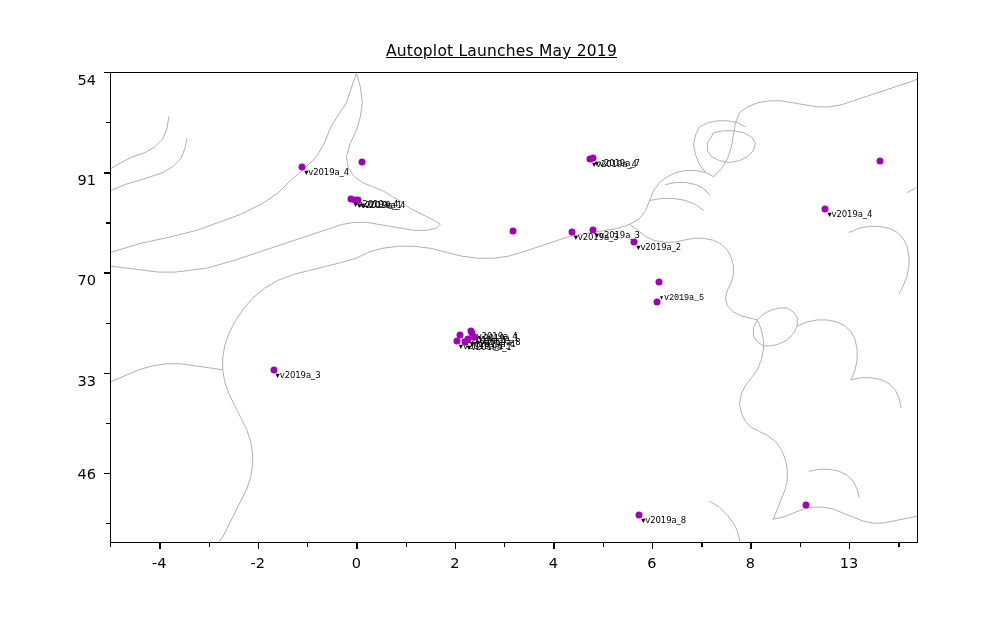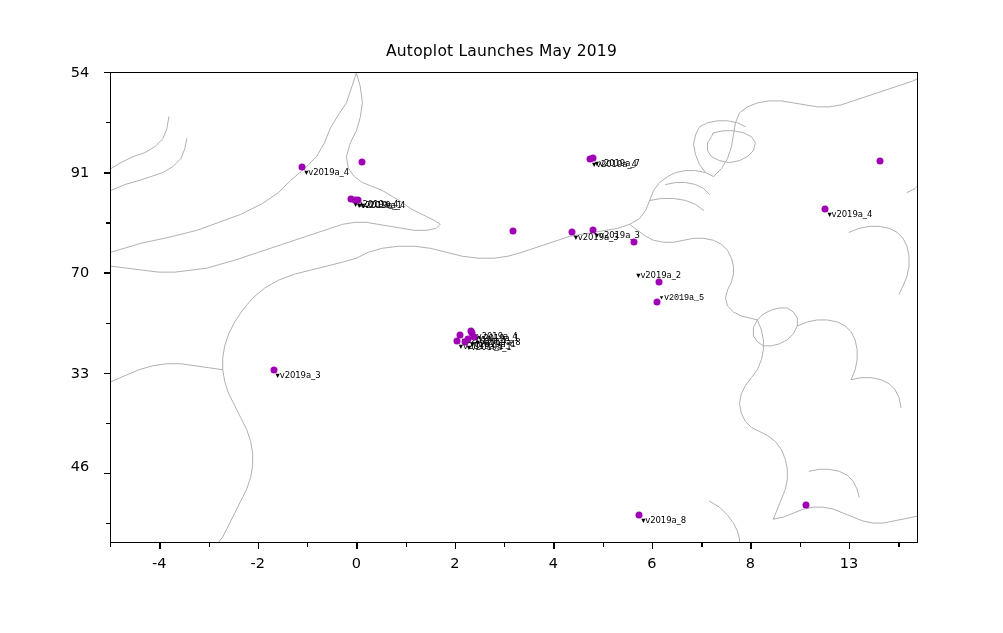--- a/index.html
+++ b/index.html
@@ -1,41 +1,41 @@
 <!DOCTYPE html>
 <html><head>
 <meta charset="utf-8">
 <style>
   html,body{margin:0;padding:0;background:#ffffff;}
   body{width:1003px;height:633px;font-family:"DejaVu Sans",sans-serif;overflow:hidden;}
   #fig{position:relative;width:1003px;height:633px;background:#ffffff;}
 
   #title{position:absolute;left:0;top:42px;width:1003px;text-align:center;
-         font-size:15.5px;color:#000;letter-spacing:.2px;}
+         font-size:15.5px;color:#000;letter-spacing:.2px;text-decoration:underline;}
 
   
   #axes{position:absolute;left:110px;top:72px;width:808px;height:471px;
         border:1.3px solid #000;box-sizing:border-box;background:#fff;overflow:hidden;}
 
   #mapsvg{position:absolute;left:0;top:0;width:100%;height:100%;display:block;}
 
   .pt{position:absolute;width:7px;height:7px;border-radius:50%;
       background:#9f00b4;transform:translate(-50%,-50%);}
   .lbl{position:absolute;font-size:8.5px;color:#000;white-space:nowrap;
        font-family:"DejaVu Sans",sans-serif;transform:translateY(-50%);
        letter-spacing:-0.1px;}
 
   
   .tk{position:absolute;background:#000;}
   .tkx{width:1.3px;height:6px;}
   .tkx.minor{height:4px;}
   .tky{height:1.3px;width:6px;}
   .tky.minor{width:4px;}
   .tlx{position:absolute;font-size:14.5px;color:#000;transform:translateX(-50%);}
-  .tly{position:absolute;font-size:14.5px;color:#000;transform:translateY(-50%);text-align:center;}
+  .tly{position:absolute;font-size:14.5px;color:#000;transform:translateY(-50%);text-align:right;margin-top:8px;}
 </style>
 </head>
 <body>
 
 <div id="fig">
 
   <div id="title">Autoplot Launches May 2019</div>
 
   <div id="axes">
     <svg id="mapsvg" viewBox="0 0 808 471" preserveAspectRatio="none">
@@ -113,21 +113,21 @@
       <div class="lbl" style="left: 480.888px; top: 90.6819px;">▾v2019a_4</div>
       <div class="pt" style="left: 768.585px; top: 87.6862px; background: rgb(159, 0, 180);"></div>
       <div class="pt" style="left: 714.39px; top: 136.289px; background: rgb(159, 0, 180);"></div>
       <div class="lbl" style="left: 716.39px; top: 141.289px;">▾v2019a_4</div>
       <div class="pt" style="left: 401.537px; top: 157.835px; background: rgb(159, 0, 180);"></div>
       <div class="pt" style="left: 460.659px; top: 159.338px; background: rgb(159, 0, 180);"></div>
       <div class="lbl" style="left: 462.659px; top: 164.338px;">▾v2019a_3</div>
       <div class="pt" style="left: 481.844px; top: 156.833px; background: rgb(159, 0, 180);"></div>
       <div class="lbl" style="left: 483.844px; top: 161.833px;">▾v2019a_3</div>
       <div class="pt" style="left: 523.229px; top: 169.36px; background: rgb(159, 0, 180);"></div>
-      <div class="lbl" style="left: 525.229px; top: 174.36px; margin-top: 28px;">▾v2019a_2</div>
+      <div class="lbl" style="left: 525.229px; top: 174.36px;">▾v2019a_2</div>
       <div class="pt" style="left: 547.863px; top: 209.445px; background: rgb(159, 0, 180);"></div>
       <div class="pt" style="left: 545.893px; top: 229.487px; background: rgb(159, 0, 180);"></div>
       <div class="lbl" style="left: 547.893px; top: 224px; font-family: Liberation Mono, monospace;">▾v2019a_5</div>
       <div class="pt" style="left: 348.82px; top: 261.555px; background: rgb(159, 0, 180);"></div>
       <div class="lbl" style="left: 350.82px; top: 266.555px;">▾v2019a_1</div>
       <div class="pt" style="left: 359.659px; top: 258.048px; background: rgb(159, 0, 180);"></div>
       <div class="lbl" style="left: 361.659px; top: 263.048px;">▾v2019a_4</div>
       <div class="pt" style="left: 361.137px; top: 259.551px; background: rgb(159, 0, 180);"></div>
       <div class="lbl" style="left: 363.137px; top: 264.551px;">▾v2019a_1</div>
       <div class="pt" style="left: 362.615px; top: 263.56px; background: rgb(159, 0, 180);"></div>

